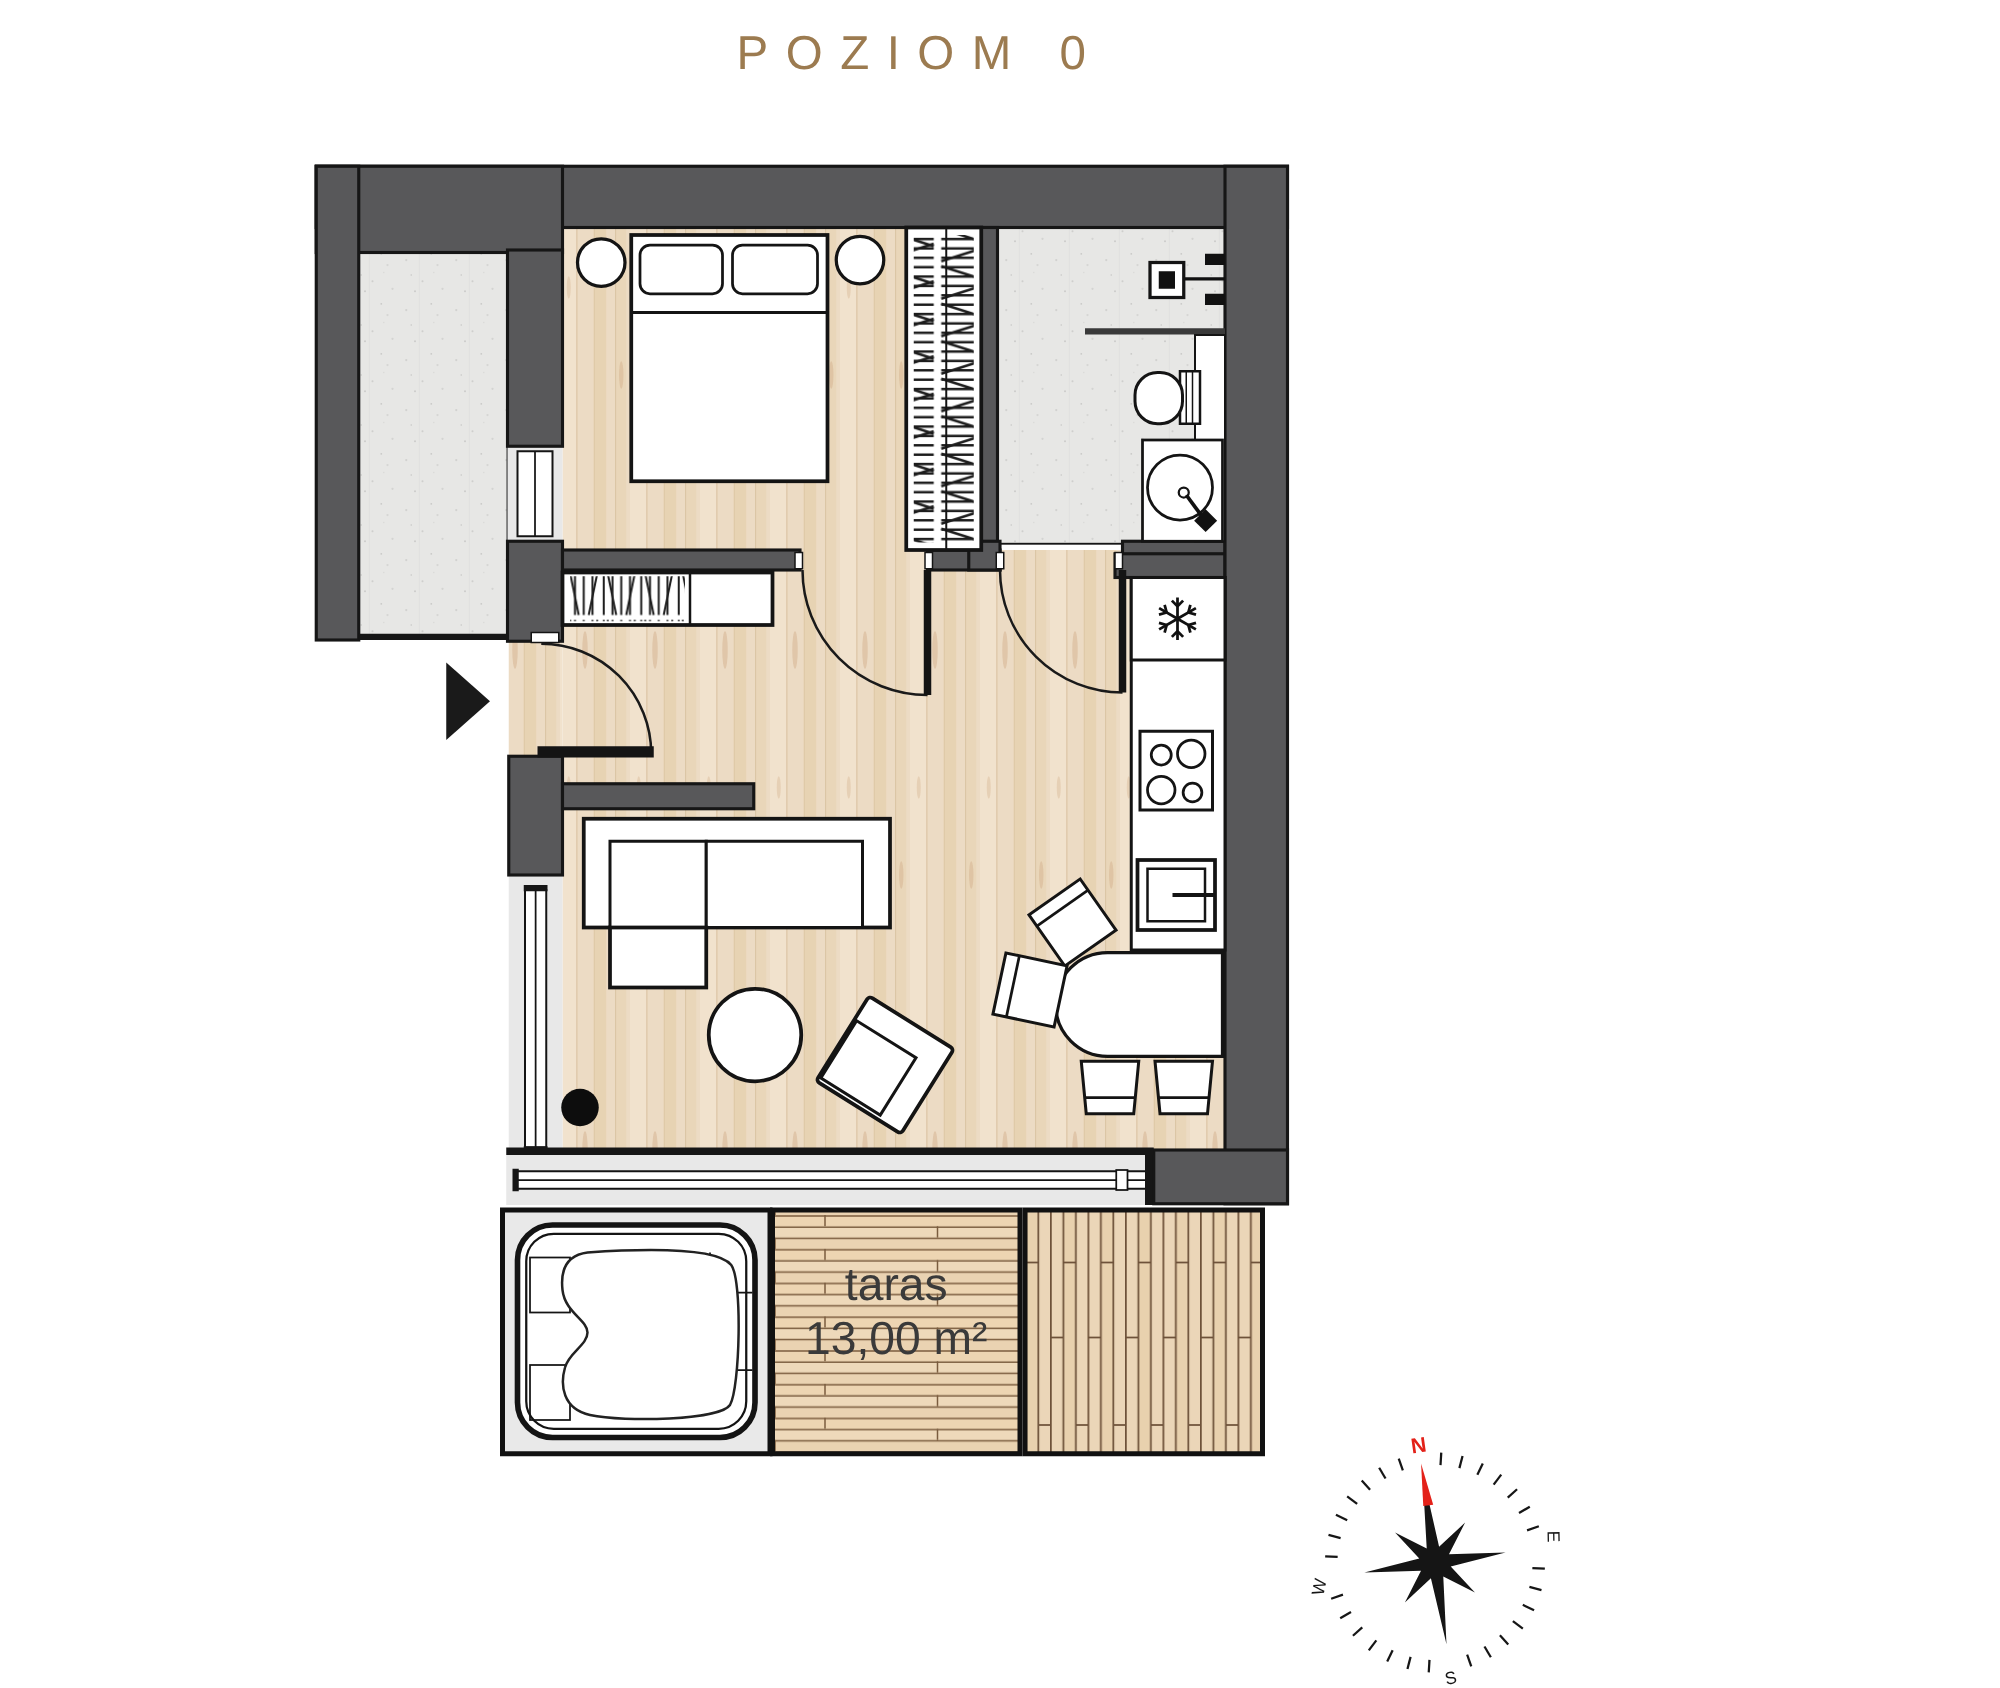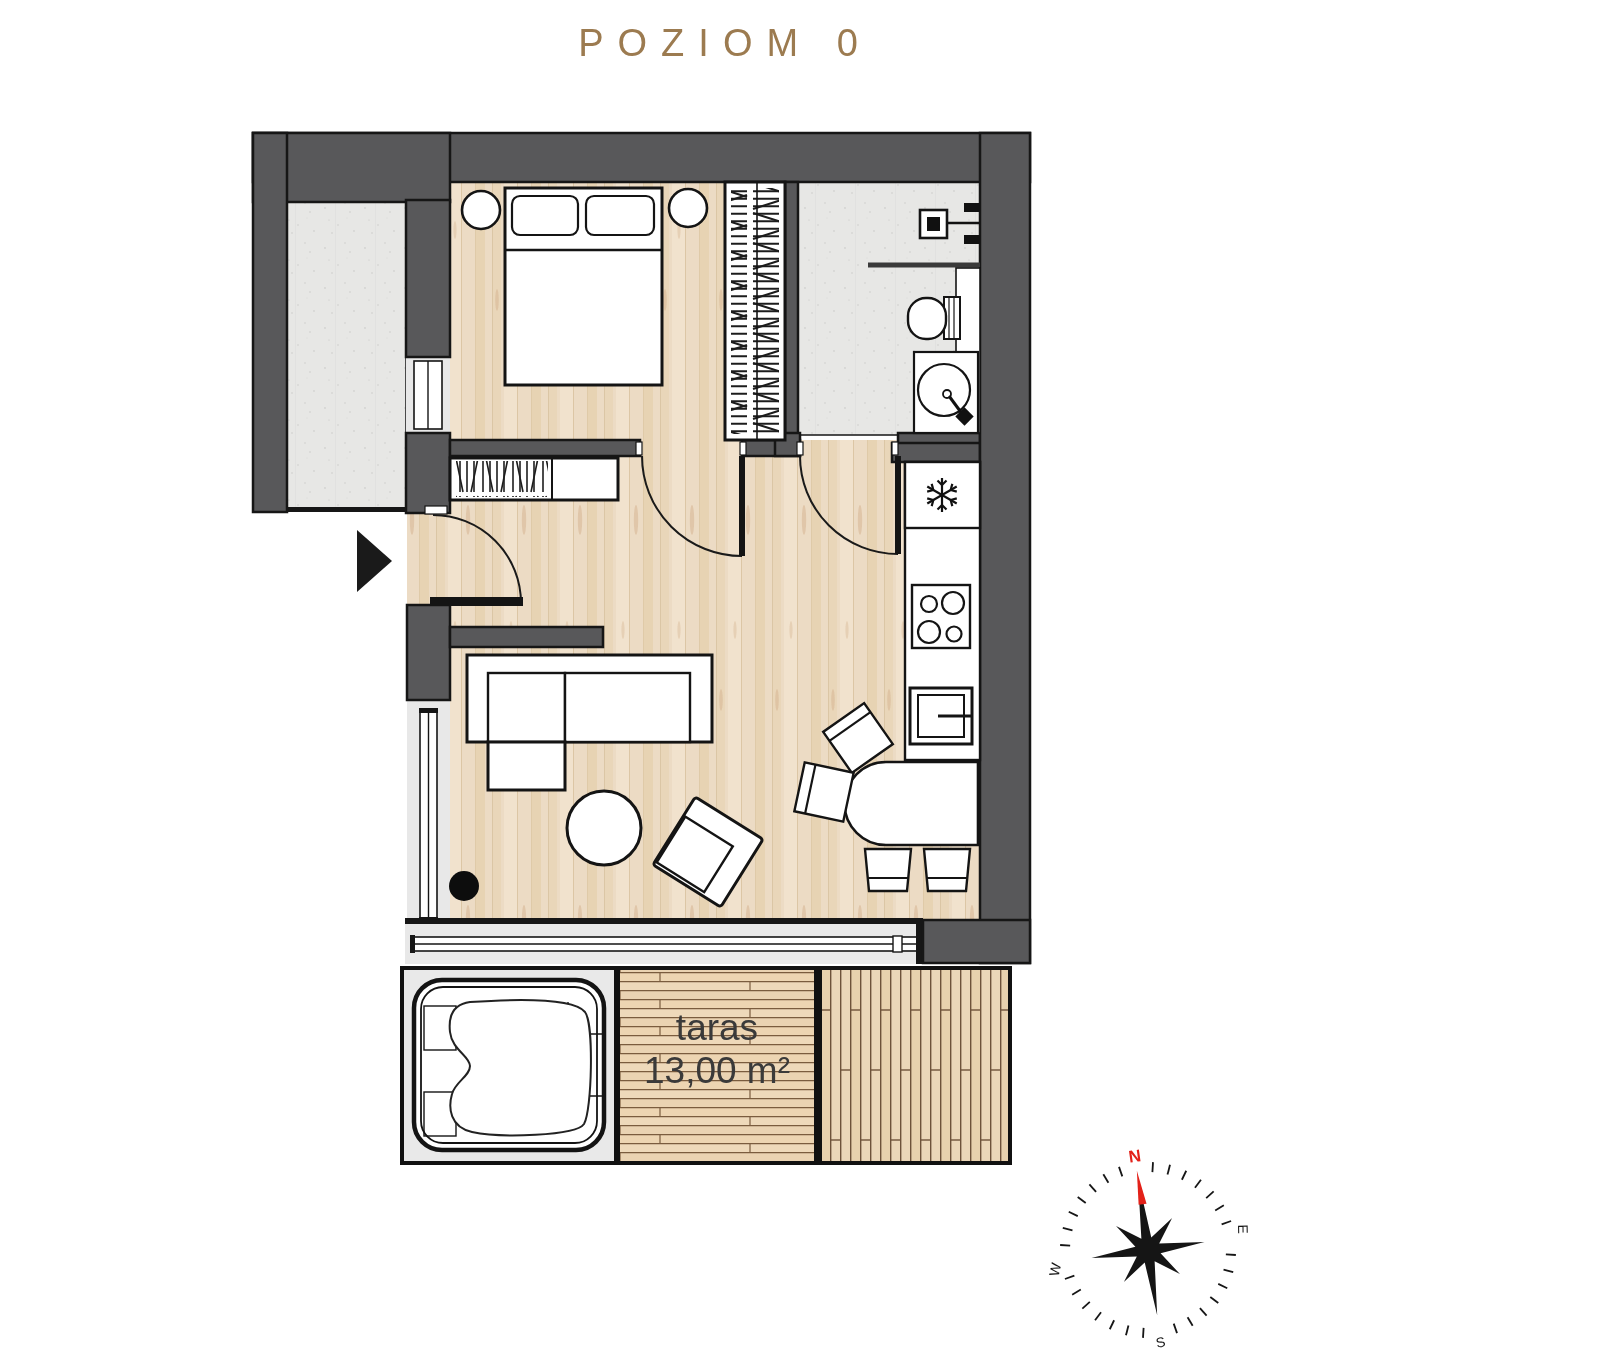--- a/index.html
+++ b/index.html
@@ -1,18 +1,18 @@
 <!DOCTYPE html>
 <html><head>
 <meta charset="utf-8">
 <style>
   html,body{margin:0;padding:0;background:#ffffff;}
   #stage{position:relative;width:1600px;height:1350px;background:#ffffff;overflow:hidden;
          font-family:"Liberation Sans", sans-serif;}
-  #plan-title{position:absolute;left:5px;top:22px;width:1440px;text-align:center;
+  #plan-title{position:absolute;left:16px;top:22px;width:1440px;text-align:center;
     font-size:38px;font-weight:400;letter-spacing:14px;color:#9c7b50;}
   svg text{font-family:"Liberation Sans", sans-serif;}
   .wall{fill:#58585a;stroke:#161616;stroke-width:2.5;}
   .blackline{fill:#161616;stroke:none;}
   .furn{fill:#ffffff;stroke:#141414;}
   .arc{fill:none;stroke:#1a1a1a;stroke-width:2;}
   .glaz{fill:#ffffff;stroke:#141414;stroke-width:1.6;}
   .terrace-label{font-size:37px;fill:#3a3a3a;}
 </style>
 </head>

